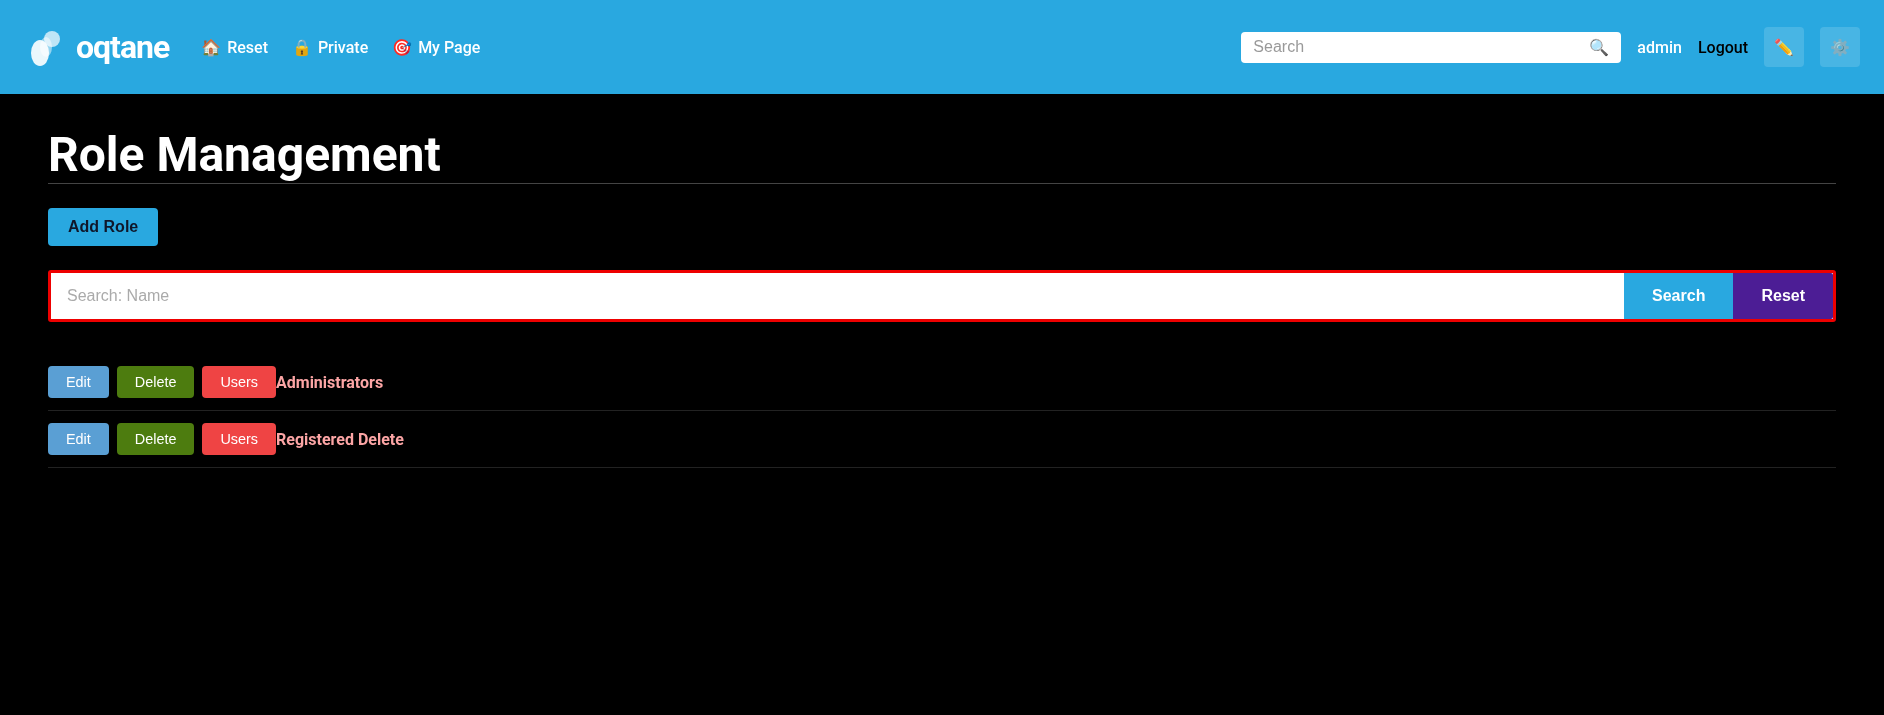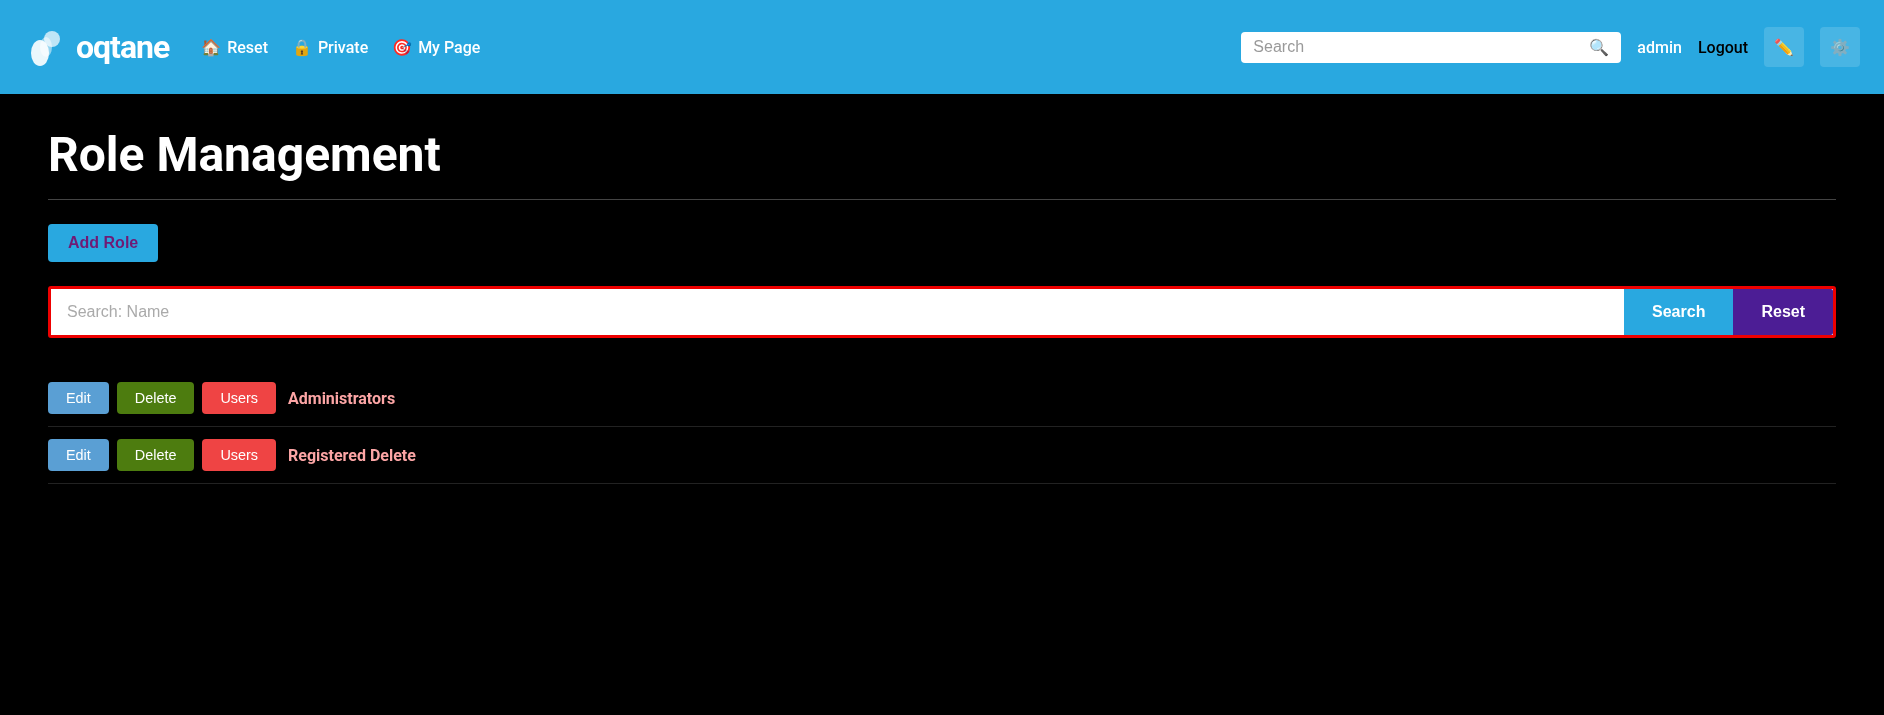--- a/index.html
+++ b/index.html
@@ -92,30 +92,30 @@
     
     .main-content {
       padding: 32px 48px;
       background: #000;
       min-height: calc(715px - 94px);
     }
     .page-title {
       font-size: 3rem;
       font-weight: 700;
       color: #fff;
-      margin-bottom: 16px;
+      margin-bottom: 0;
     }
     .divider {
       border: none;
       border-top: 1px solid #444;
       margin-bottom: 24px;
     }
     .add-role-btn {
       background: #29a8e0;
-      color: #701a75;
+      color: #0f172a;
       border: none;
       border-radius: 4px;
       padding: 10px 20px;
       font-size: 1rem;
       font-weight: 600;
       cursor: pointer;
       margin-bottom: 24px;
       display: inline-block;
     }
 
@@ -170,21 +170,20 @@
       font-size: 1rem;
       color: #fff;
       border-bottom: 1px solid #333;
       margin-bottom: 8px;
     }
     .table-row {
       display: flex;
       align-items: center;
       padding: 12px 0;
       border-bottom: 1px solid #222;
-      gap: 12px;
     }
     .row-actions {
       display: flex;
       gap: 8px;
       min-width: 220px;
     }
     .btn-edit {
       background: #5a9fd4;
       color: #fff;
       border: none;

